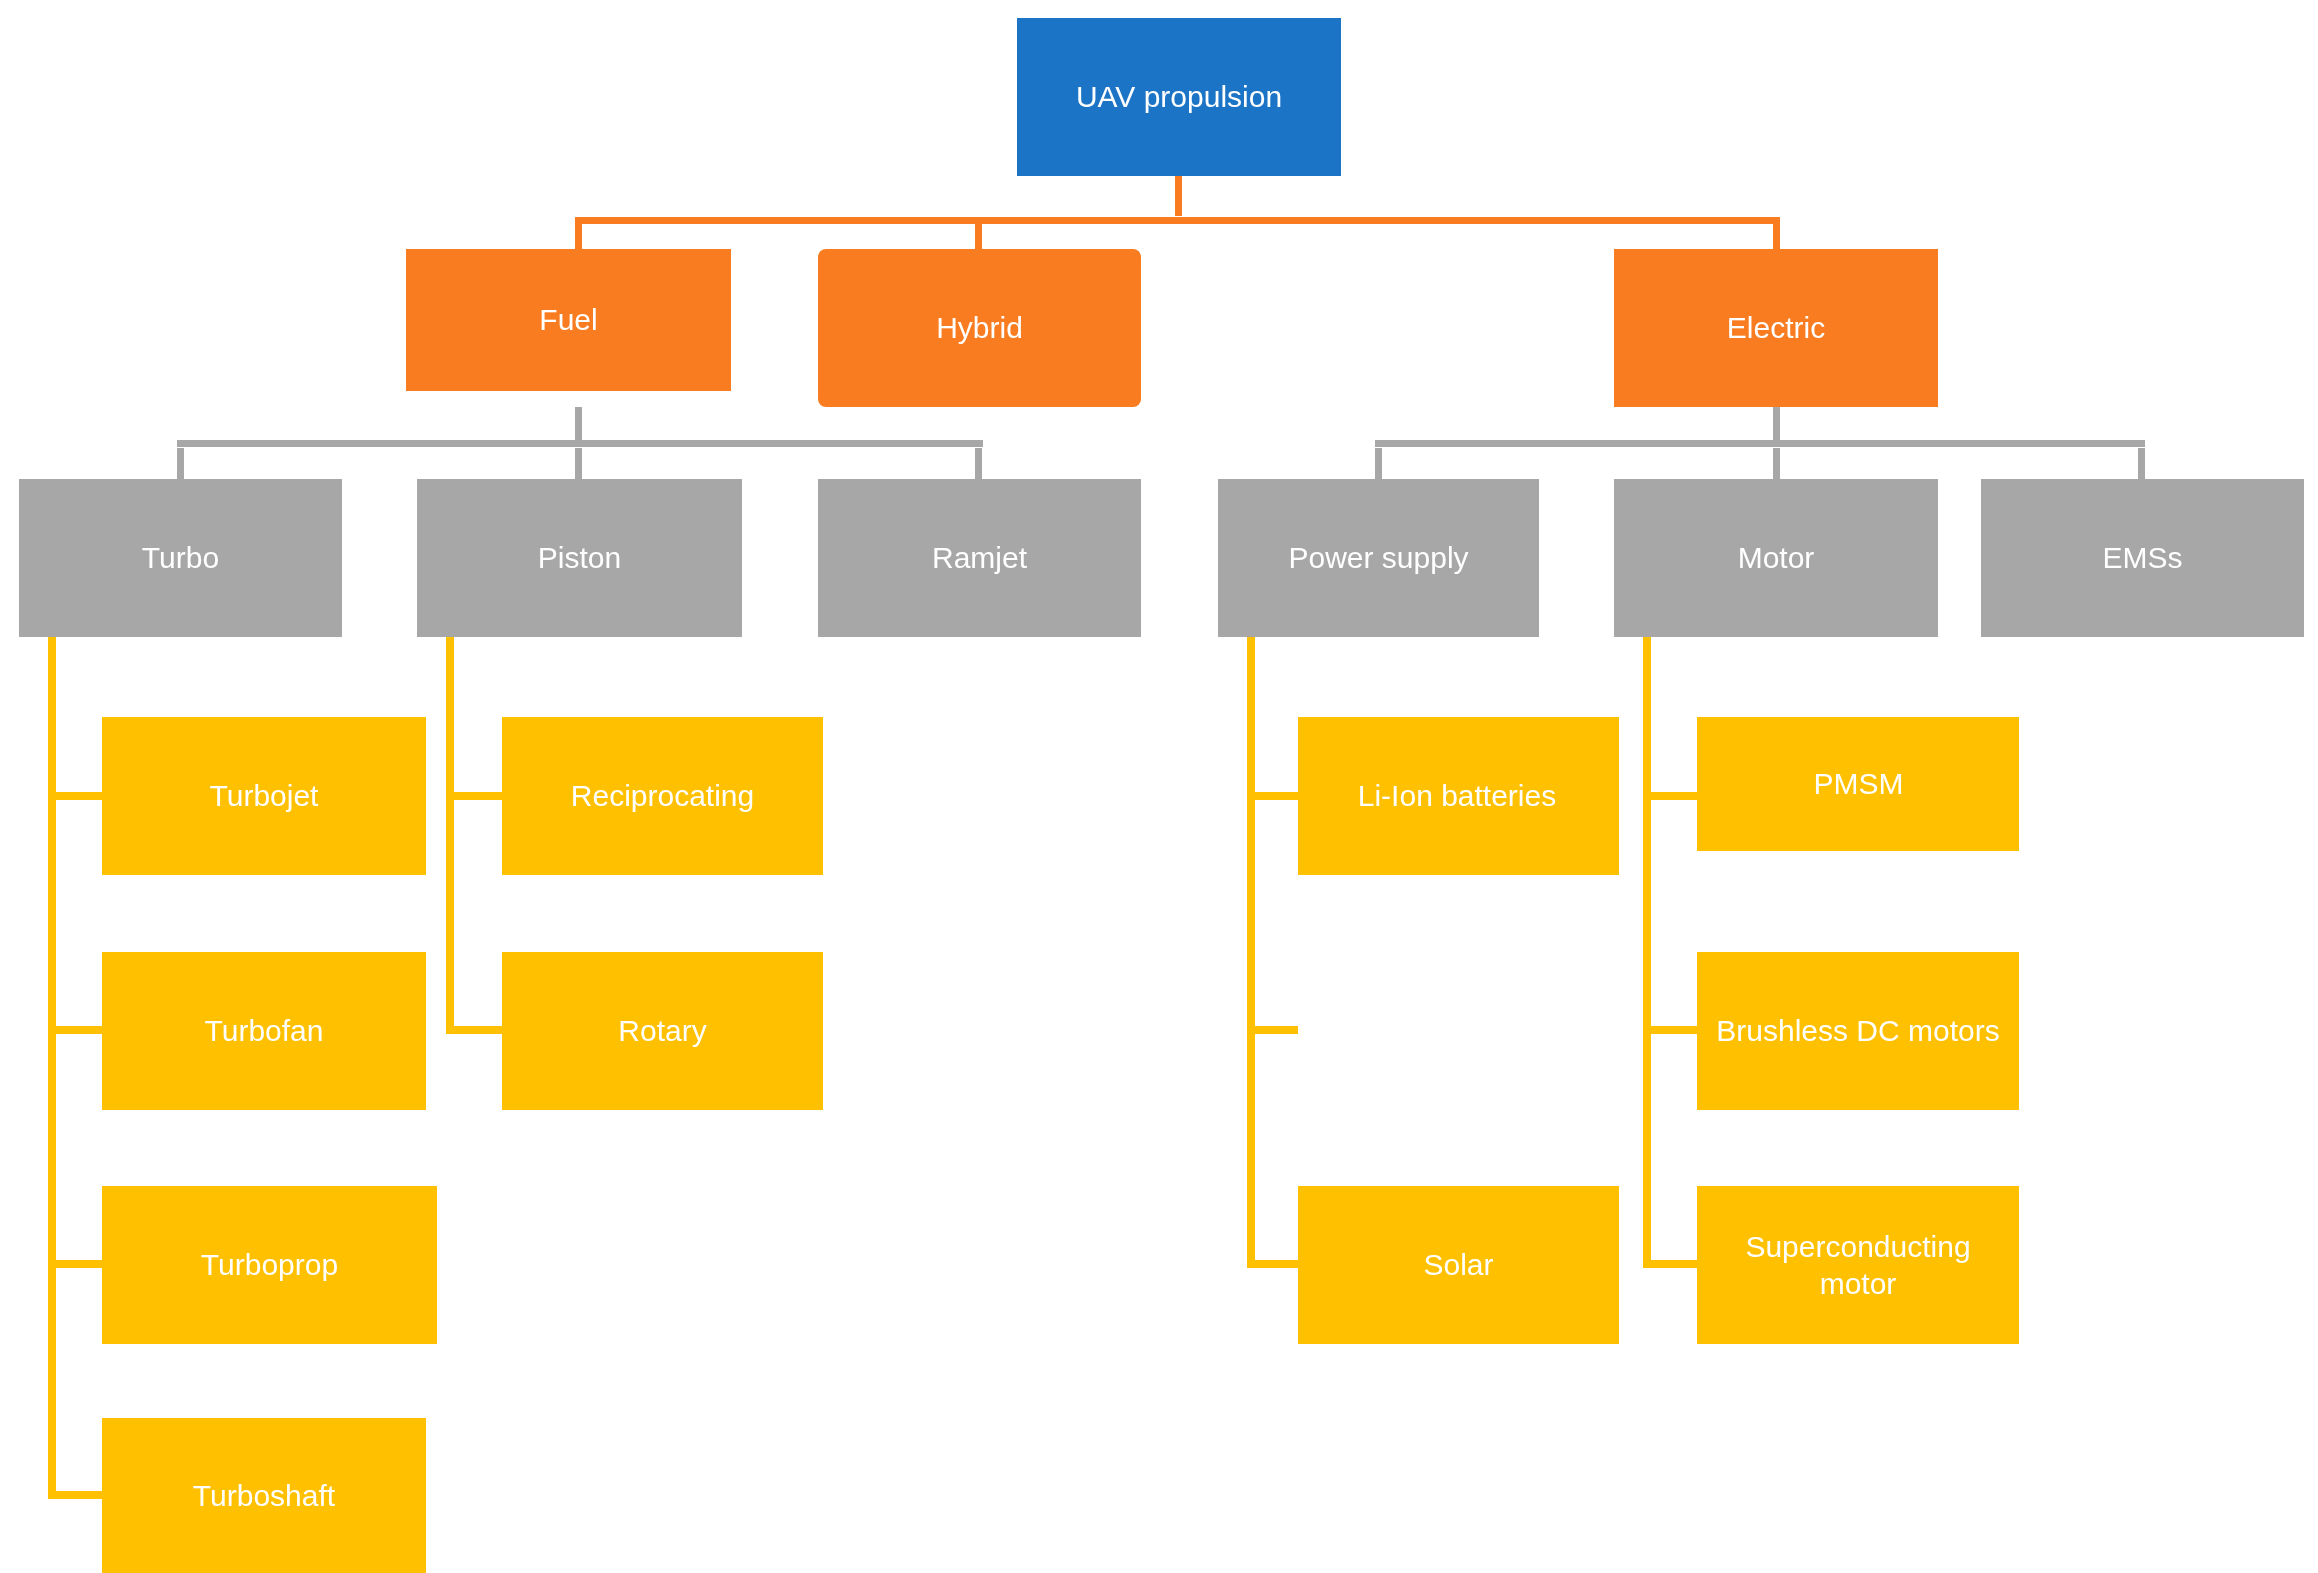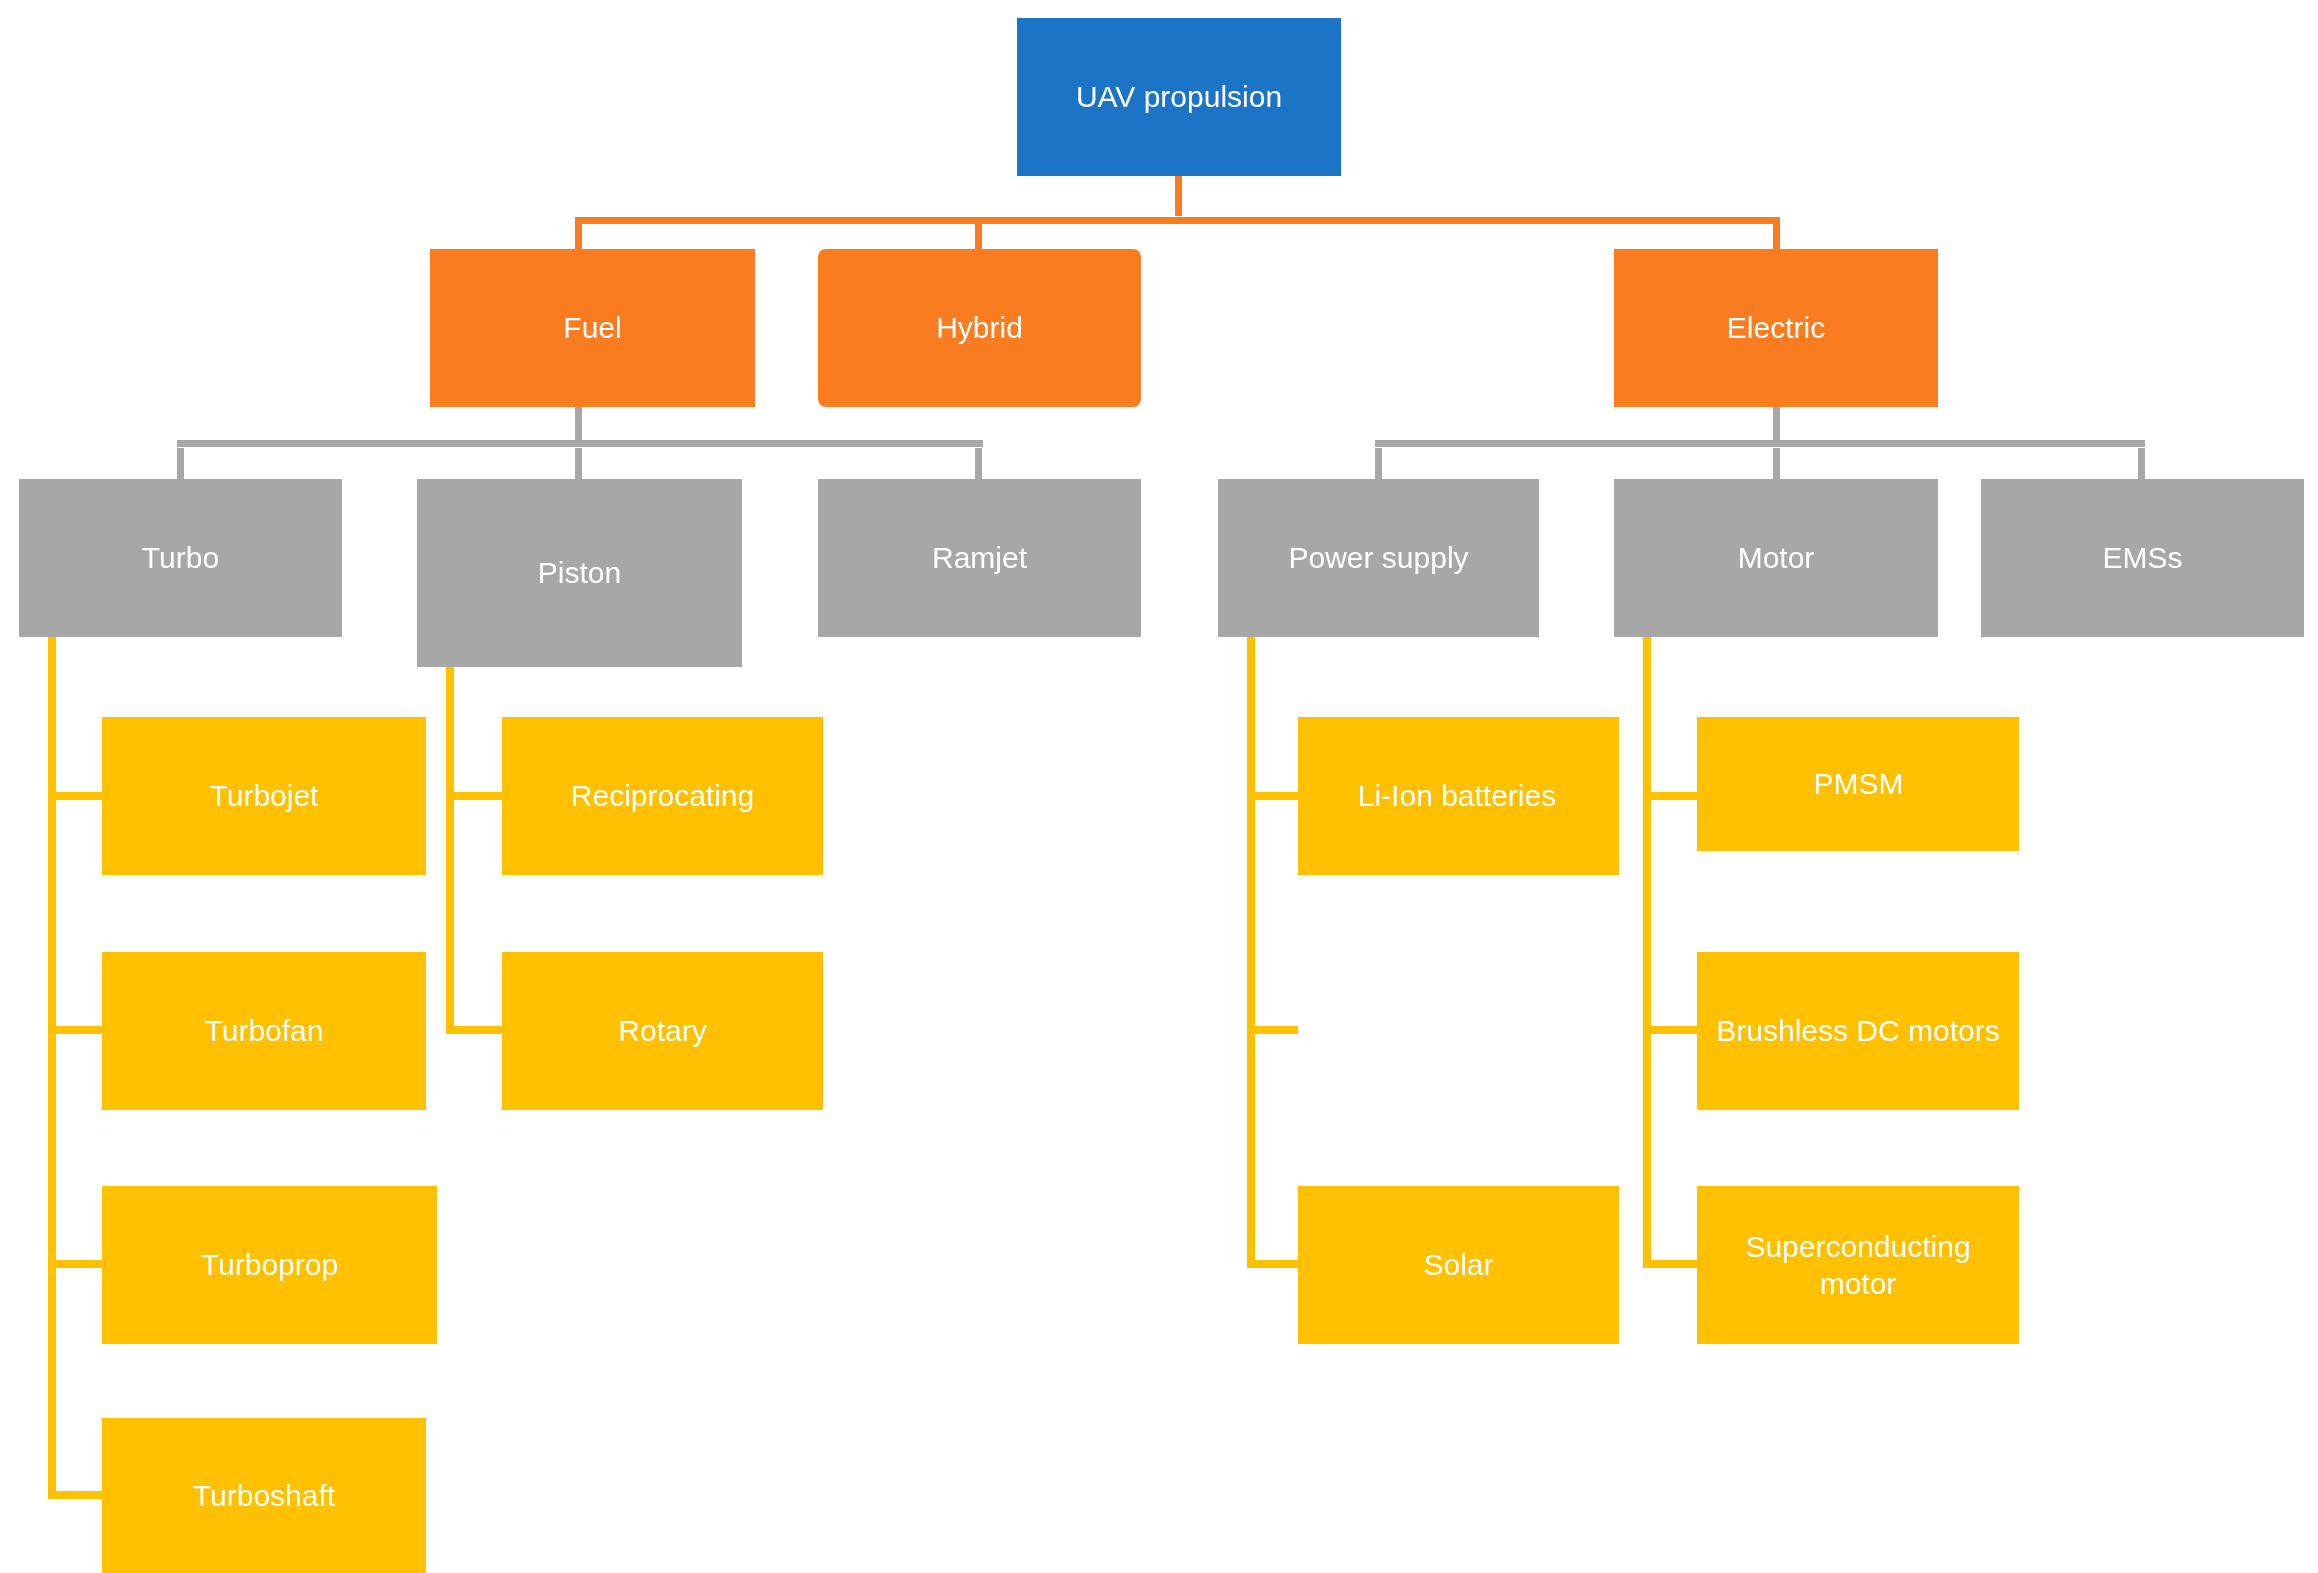--- a/index.html
+++ b/index.html
@@ -72,34 +72,34 @@
 
   <div class="conn cy" style="left:1643px;top:637px;width:8px;height:631px;"></div>
   <div class="conn cy" style="left:1651px;top:792px;width:46px;height:8px;"></div>
   <div class="conn cy" style="left:1651px;top:1026px;width:46px;height:8px;"></div>
   <div class="conn cy" style="left:1651px;top:1260px;width:46px;height:8px;"></div>
 
   <div class="node n-root root-fill" style="left:1017px;top:17.7px;width:324px;height:158px;">
     <span class="label">UAV propulsion</span>
   </div>
 
-  <div class="node cat-fill" style="left:430px;top:249px;width:325px;height:158px;">
+  <div class="node cat-fill" style="left:406px;top:249px;width:325px;height:142px;">
     <span class="label">Fuel</span>
   </div>
   <div class="node cat-fill" style="left:818px;top:249px;width:323px;height:158px;border-radius:8px;">
     <span class="label">Hybrid</span>
   </div>
   <div class="node cat-fill" style="left:1614px;top:249px;width:324px;height:158px;">
     <span class="label">Electric</span>
   </div>
 
   <div class="node sub-fill" style="left:19px;top:479px;width:323px;height:158px;">
     <span class="label">Turbo</span>
   </div>
-  <div class="node sub-fill" style="left:417px;top:479px;width:325px;height:188px;">
+  <div class="node sub-fill" style="left:417px;top:479px;width:325px;height:158px;">
     <span class="label">Piston</span>
   </div>
   <div class="node sub-fill" style="left:818px;top:479px;width:323px;height:158px;">
     <span class="label">Ramjet</span>
   </div>
   <div class="node sub-fill" style="left:1218px;top:479px;width:321px;height:158px;">
     <span class="label">Power supply</span>
   </div>
   <div class="node sub-fill" style="left:1981px;top:479px;width:323px;height:158px;">
     <span class="label">EMSs</span>

